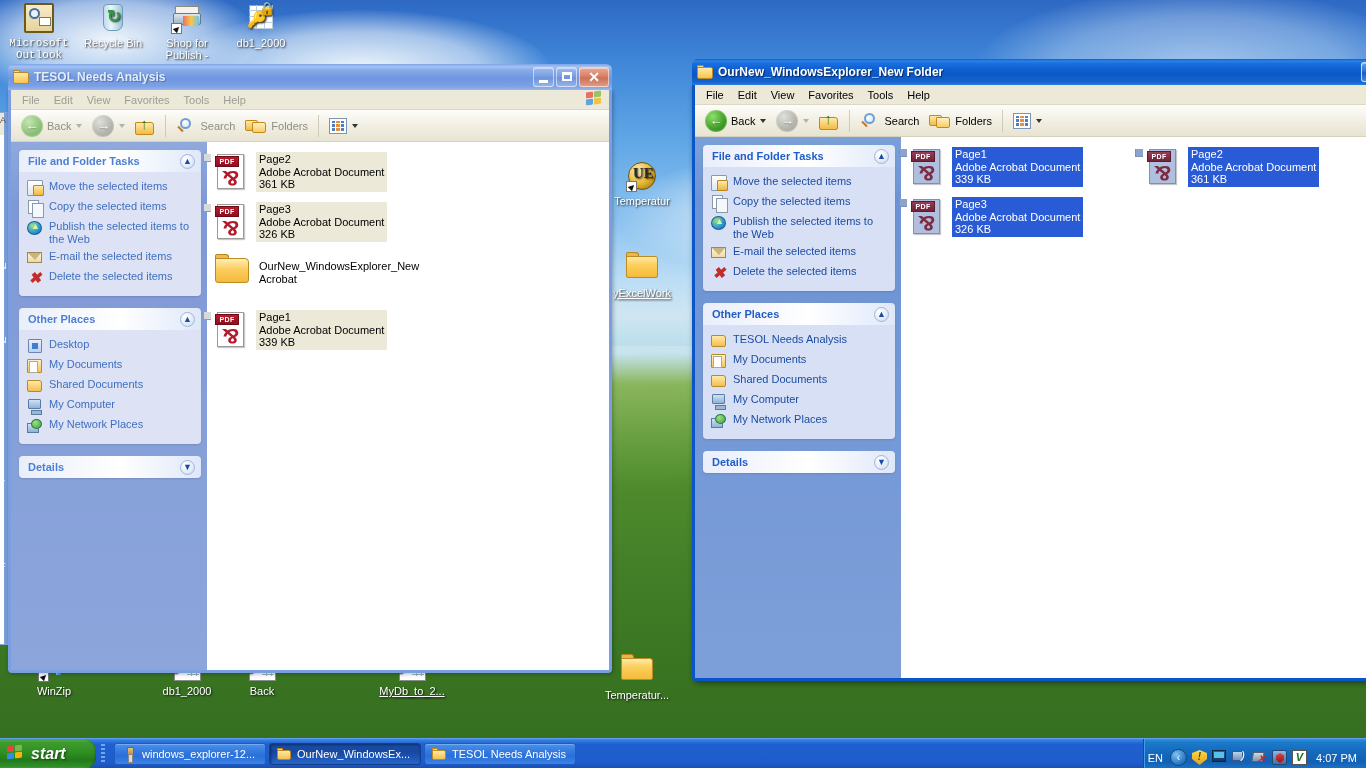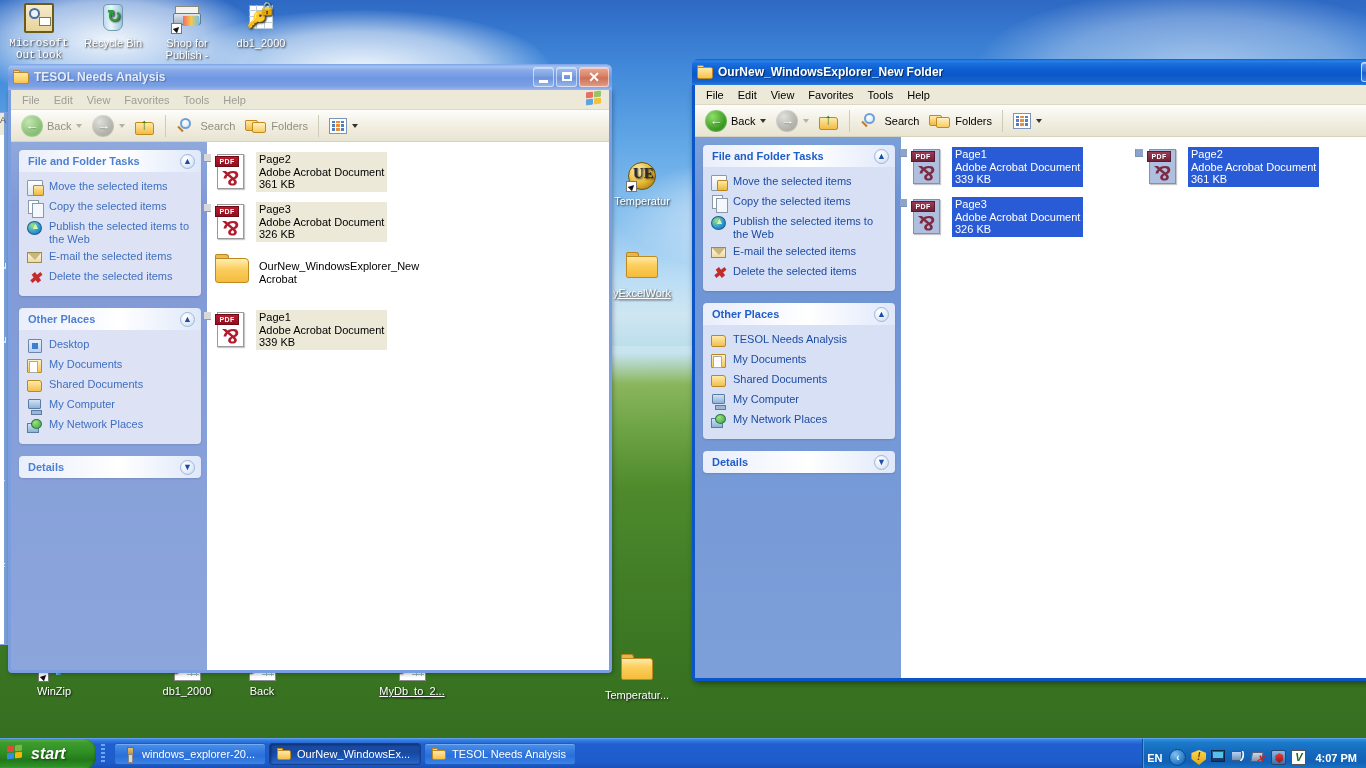--- a/index.html
+++ b/index.html
@@ -382,21 +382,20 @@
   .mini-paint::before{content:"";position:absolute;left:3px;top:0;width:5px;height:7px;
        background:linear-gradient(to bottom,#e8c27a,#b98b3e);border:1px solid #8a6428;}
   .mini-paint::after{content:"";position:absolute;left:4px;top:7px;width:3px;height:7px;background:#d9d9d9;border:1px solid #888;}
 
   #tray {
     flex:0 0 auto; height:30px; display:flex; align-items:center; gap:5px;
     padding: 8px 9px 0 4px;
     background: linear-gradient(to bottom,#2f92dd 0%,#1a7ac9 12%,#1569bd 45%,#1260b4 75%,#1a74c6 100%);
     border-left:1px solid #0c4f9e;
     box-shadow: inset 1px 0 0 #3f9fe6;
-    font-weight: bold;
   }
   #tray .lang { color:#fff; font-size:11px; margin-right:2px; }
   #tray .hidebtn {
     width:17px;height:17px;border-radius:50%;
     background: radial-gradient(circle at 35% 30%,#7fc0f0,#2274c4 70%,#165d9f);
     border:1px solid #0e4b85; color:#fff; font-size:10px; line-height:15px; text-align:center;
     cursor:pointer;
   }
   #tray .tico { width:15px; height:15px; position:relative; }
   #tray .clock { color:#fff; font-size:11px; margin-left:4px; }
@@ -1011,21 +1010,21 @@
 
     <div class="qlaunch">
         <span class="grip"></span>
       </div>
 
     <div class="tbtasks">
       <div class="tbtask">
         <span class="tbi">
             <i class="mini-paint"></i>
           </span>
-        <span>windows_explorer-20...</span>
+        <span>windows_explorer-12...</span>
       </div>
       <div class="tbtask active">
         <span class="tbi mini-folder">
             <span class="tab"></span>
             <span class="body"></span>
           </span>
         <span>OurNew_WindowsEx...</span>
       </div>
       <div class="tbtask">
         <span class="tbi mini-folder">

